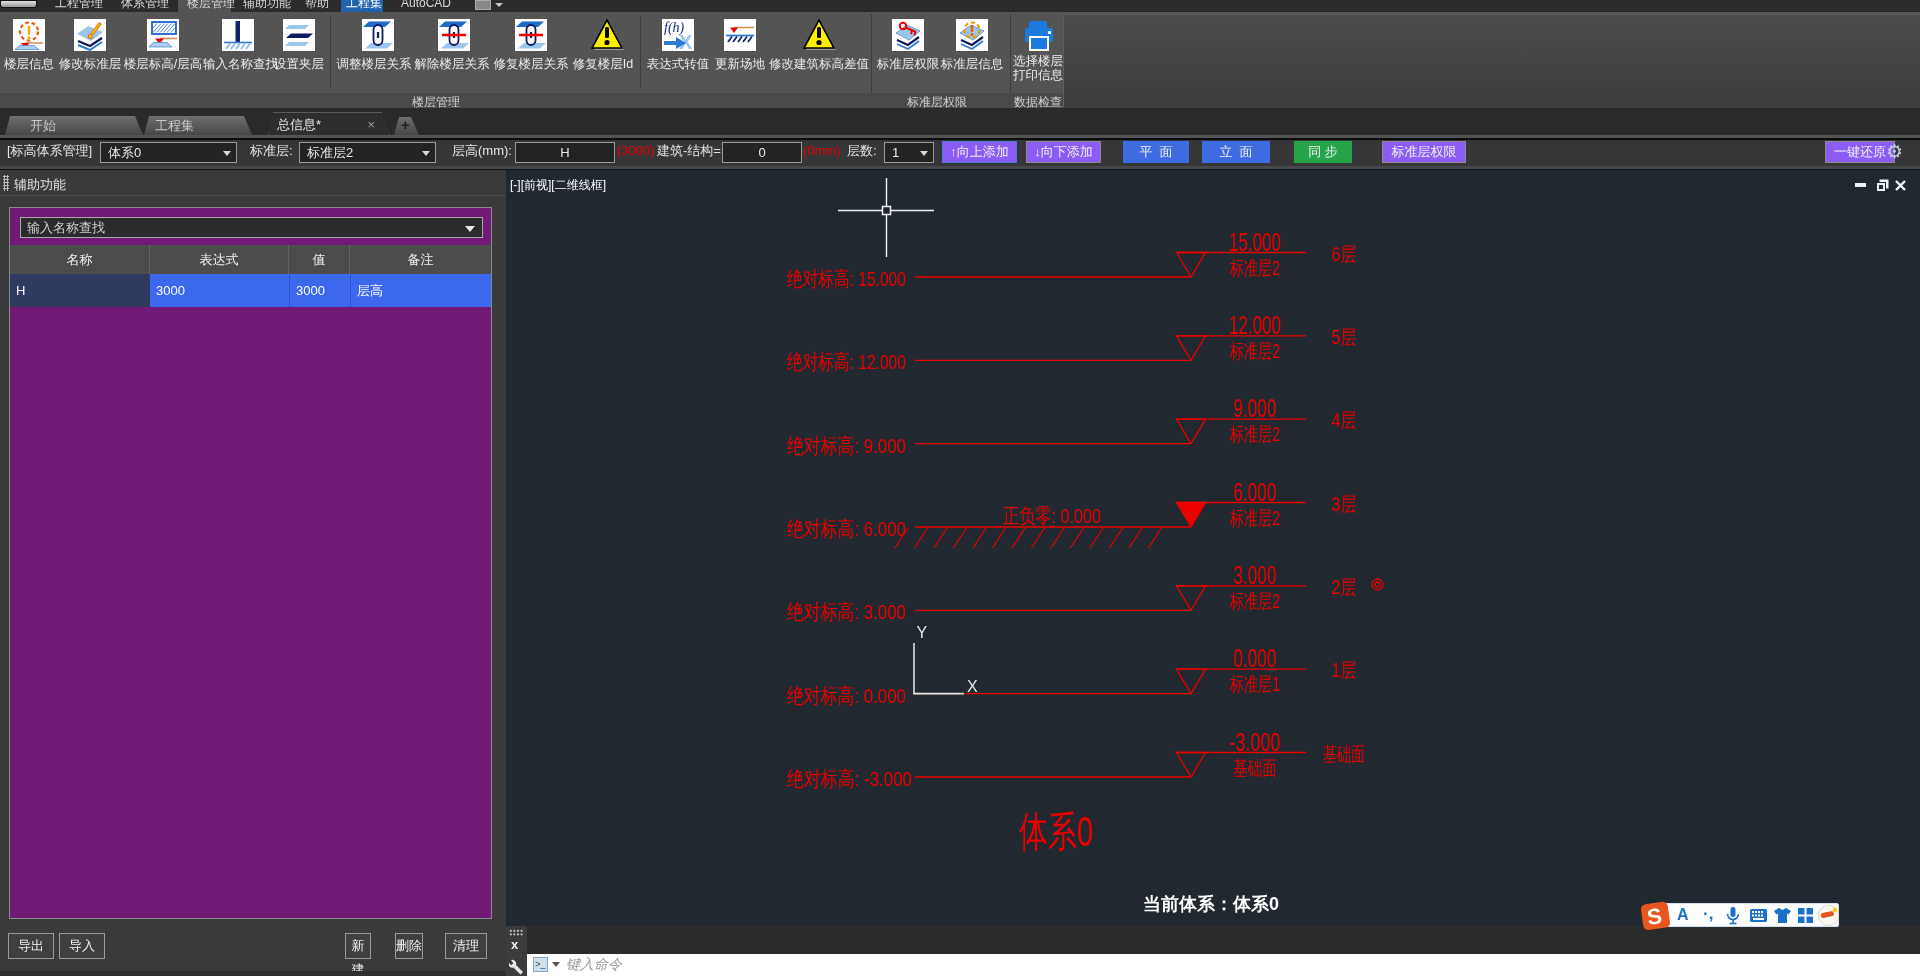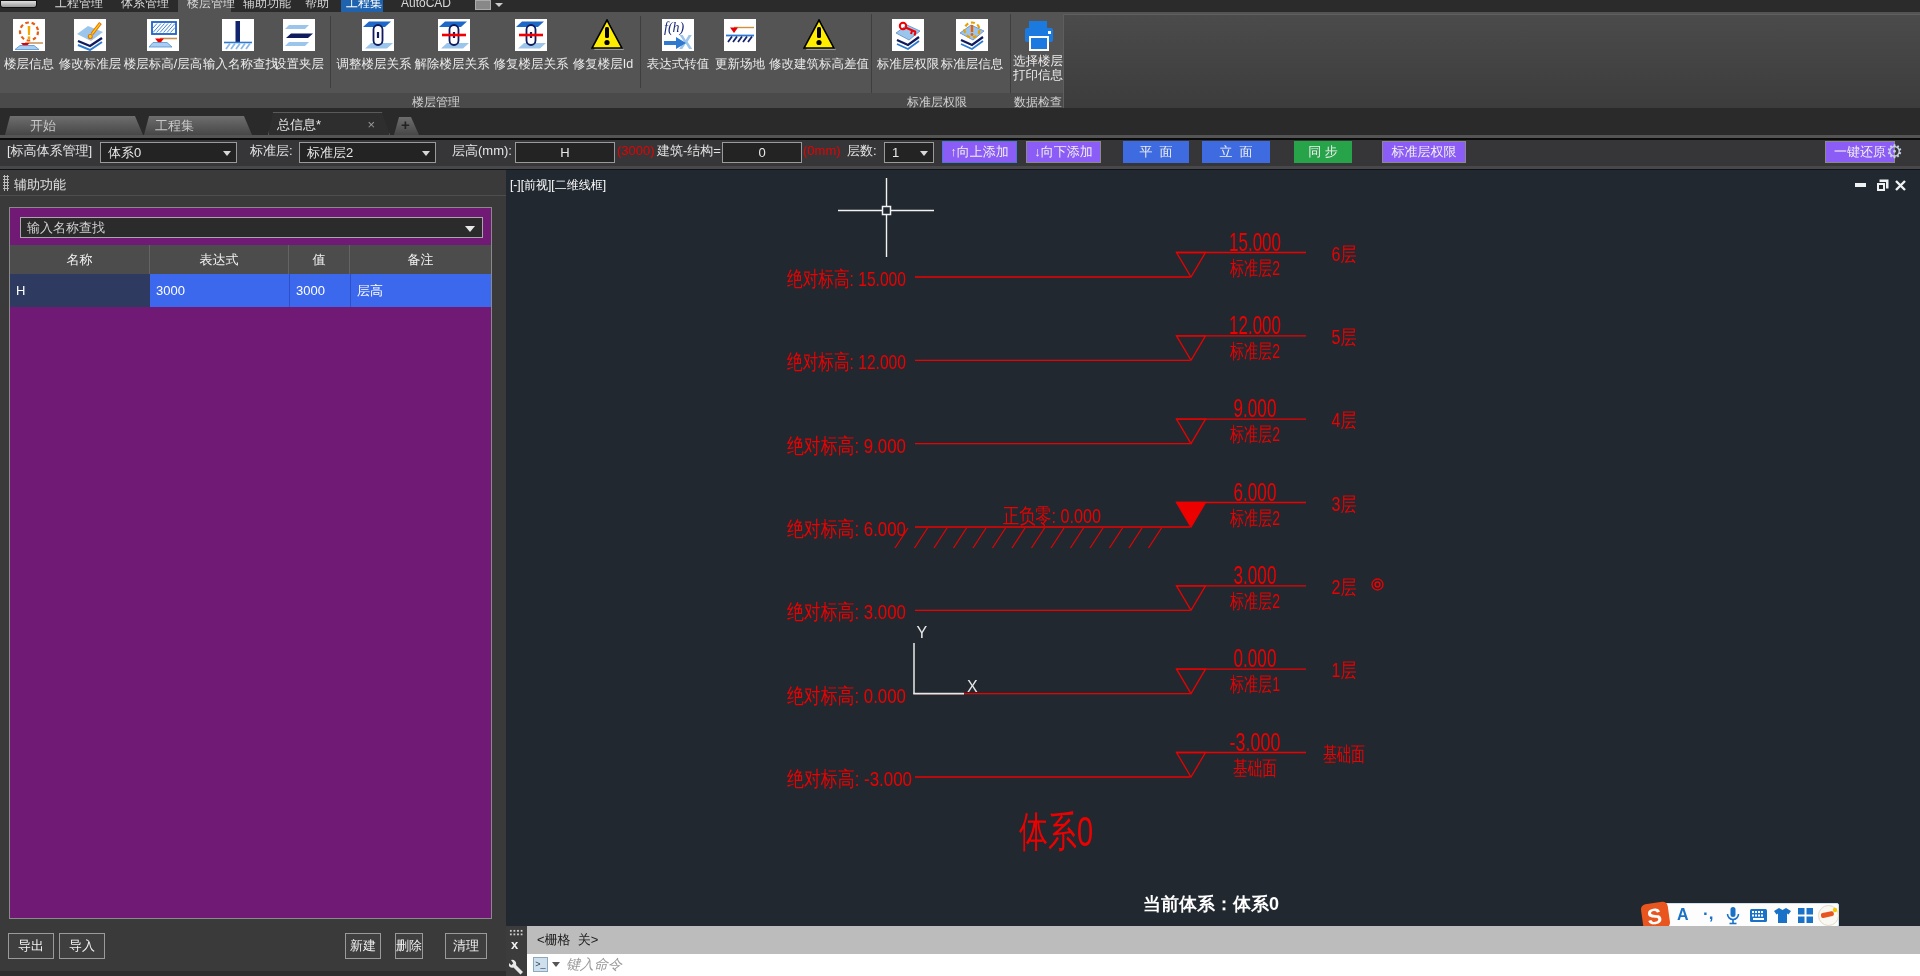--- a/index.html
+++ b/index.html
@@ -269,21 +269,21 @@
       <div class="th" style="left:279px;width:61px">值</div>
       <div class="th" style="left:340px;width:141px;border-right:none">备注</div>
       <div class="td" style="left:0;width:140px;background:#2e3a60">H</div>
       <div class="td" style="left:140px;width:139px;background:#3c68ee">3000</div>
       <div class="td" style="left:279px;width:61px;background:#3c68ee;border-left:1px solid #2d50c8">3000</div>
       <div class="td" style="left:340px;width:141px;background:#3c68ee;border-left:1px solid #2d50c8">层高</div>
     </div>
   </div>
   <div class="pbtn" style="left:8px;top:763px;width:46px">导出</div>
   <div class="pbtn" style="left:59px;top:763px;width:46px">导入</div>
-  <div class="pbtn" style="left:345px;top:763px;width:36px">新建</div>
+  <div class="pbtn" style="left:345px;top:763px;width:26px">新建</div>
   <div class="pbtn" style="left:395px;top:763px;width:28px">删除</div>
   <div class="pbtn" style="left:445px;top:763px;width:42px">清理</div>
   <div style="position:absolute;left:0;top:801px;width:506px;height:5px;background:#2e2e2e"></div>
 </div>
 <div id="canvas">
   <div id="vplabel">[-][前视][二维线框]</div>
   <div id="mdibtns" style="left:1349px;top:9px;width:54px;height:13px;position:absolute">
     <span style="position:absolute;left:0;top:4px;width:11px;height:3.5px;background:#eef2f2"></span>
     <svg style="position:absolute;left:21px;top:0" width="13" height="13" viewBox="0 0 13 13">
         <rect x="3.5" y="0.5" width="9" height="9" fill="#eef2f2"></rect>
@@ -417,18 +417,17 @@
   </div>
 </div>
 <div id="cmdbar">
   <div id="cmdstrip">
     <div style="position:absolute;left:3px;top:3px;width:15px;height:7px;background-image:radial-gradient(#cfcfcf 1px, transparent 1.2px);background-size:3.6px 3.6px;"></div>
     <div style="position:absolute;left:5px;top:11px;color:#f0f0f0;font-size:13px;font-weight:bold">x</div>
     <svg style="position:absolute;left:3px;top:32px" width="16" height="17" viewBox="0 0 16 17">
         <path d="M2 2 a4 4 0 0 1 5 5 l7 7 -2.5 2.5 -7 -7 a4 4 0 0 1 -5 -5 l2.8 2.8 2 -2 z" fill="#e8e8e8"></path>
       </svg>
   </div>
-  <div id="graybar">&lt;栅格&nbsp; 关&gt;</div>
   <div id="whitebar">
     <div style="position:absolute;left:6px;top:3px;width:15px;height:15px;background:#cfe0ec;border:1px solid #8aa8c0;color:#1a3a5a;font-size:9px;line-height:13px;text-align:center">&gt;_</div>
     <div style="position:absolute;left:25px;top:8px;width:0;height:0;border-left:4px solid transparent;border-right:4px solid transparent;border-top:5px solid #555"></div>
     <div style="position:absolute;left:39px;top:2px;font-style:italic;color:#9a9a9a;font-size:14px">键入命令</div>
   </div>
 </div>
 </body></html>

